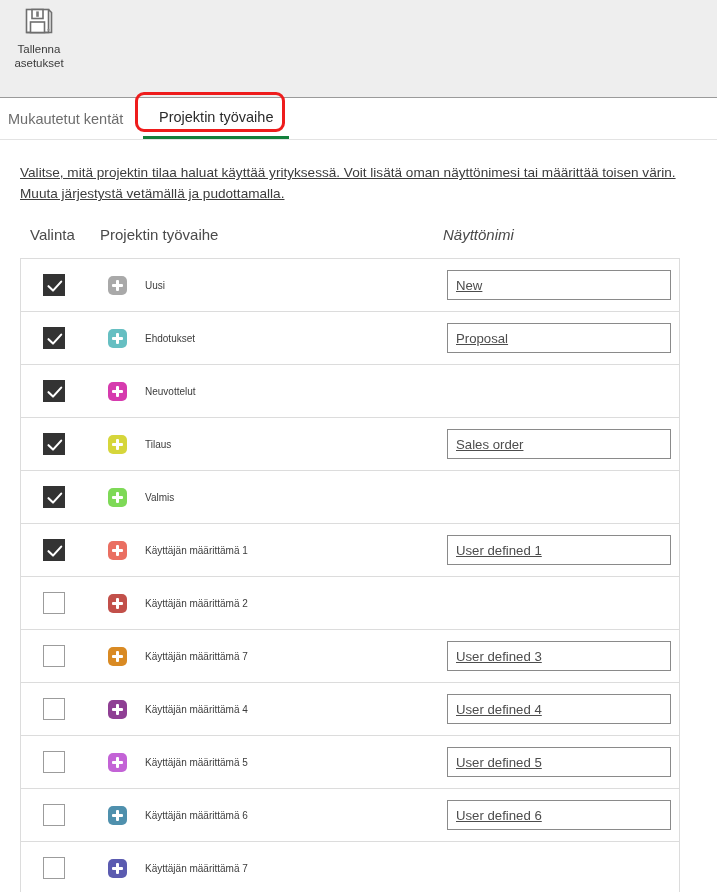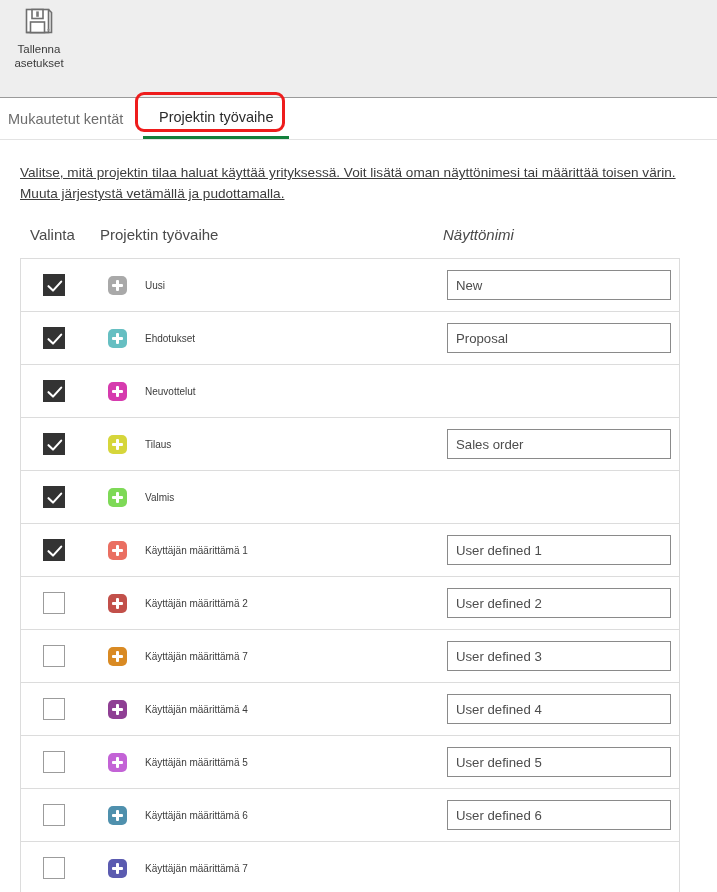--- a/index.html
+++ b/index.html
@@ -182,20 +182,21 @@
     left: 426px;
     width: 224px;
     height: 30px;
     border: 1px solid #8a8a8a;
     background: #ffffff;
     font-family: "Liberation Sans", sans-serif;
     font-size: 13.2px;
     color: #4d4d4d;
     padding: 0 8px;
     outline: none;
+    text-decoration: underline;
   }
 </style>
 </head>
 <body>
 
 <div class="toolbar">
   <div class="toolbar-button">
     <svg class="save-icon" viewBox="0 0 34 34">
       <rect x="4.5" y="5.5" width="22" height="23" fill="#ffffff" stroke="#6f6f6f" stroke-width="1.6"></rect>
       <path d="M26.5 5.5 L29.5 8.5 L29.5 28.5 L4.5 28.5" fill="none" stroke="#6f6f6f" stroke-width="1.6"></path>
@@ -283,21 +284,20 @@
           </svg>
         </div>
         <div class="stage-icon" style="background: rgb(234, 111, 98);"></div>
         <div class="stage-name">Käyttäjän määrittämä 1</div>
         <input type="text" class="name-input" value="User defined 1" style="">
       </div>
       <div class="row">
         <div class="cb cb-off"></div>
         <div class="stage-icon" style="background: rgb(194, 80, 74);"></div>
         <div class="stage-name">Käyttäjän määrittämä 2</div>
-        <input type="text" class="name-input" value="User defined 2" style="">
       </div>
       <div class="row">
         <div class="cb cb-off"></div>
         <div class="stage-icon" style="background: rgb(217, 138, 35);"></div>
         <div class="stage-name">Käyttäjän määrittämä 7</div>
         <input type="text" class="name-input" value="User defined 3" style="">
       </div>
       <div class="row">
         <div class="cb cb-off"></div>
         <div class="stage-icon" style="background: rgb(143, 63, 148);"></div>

